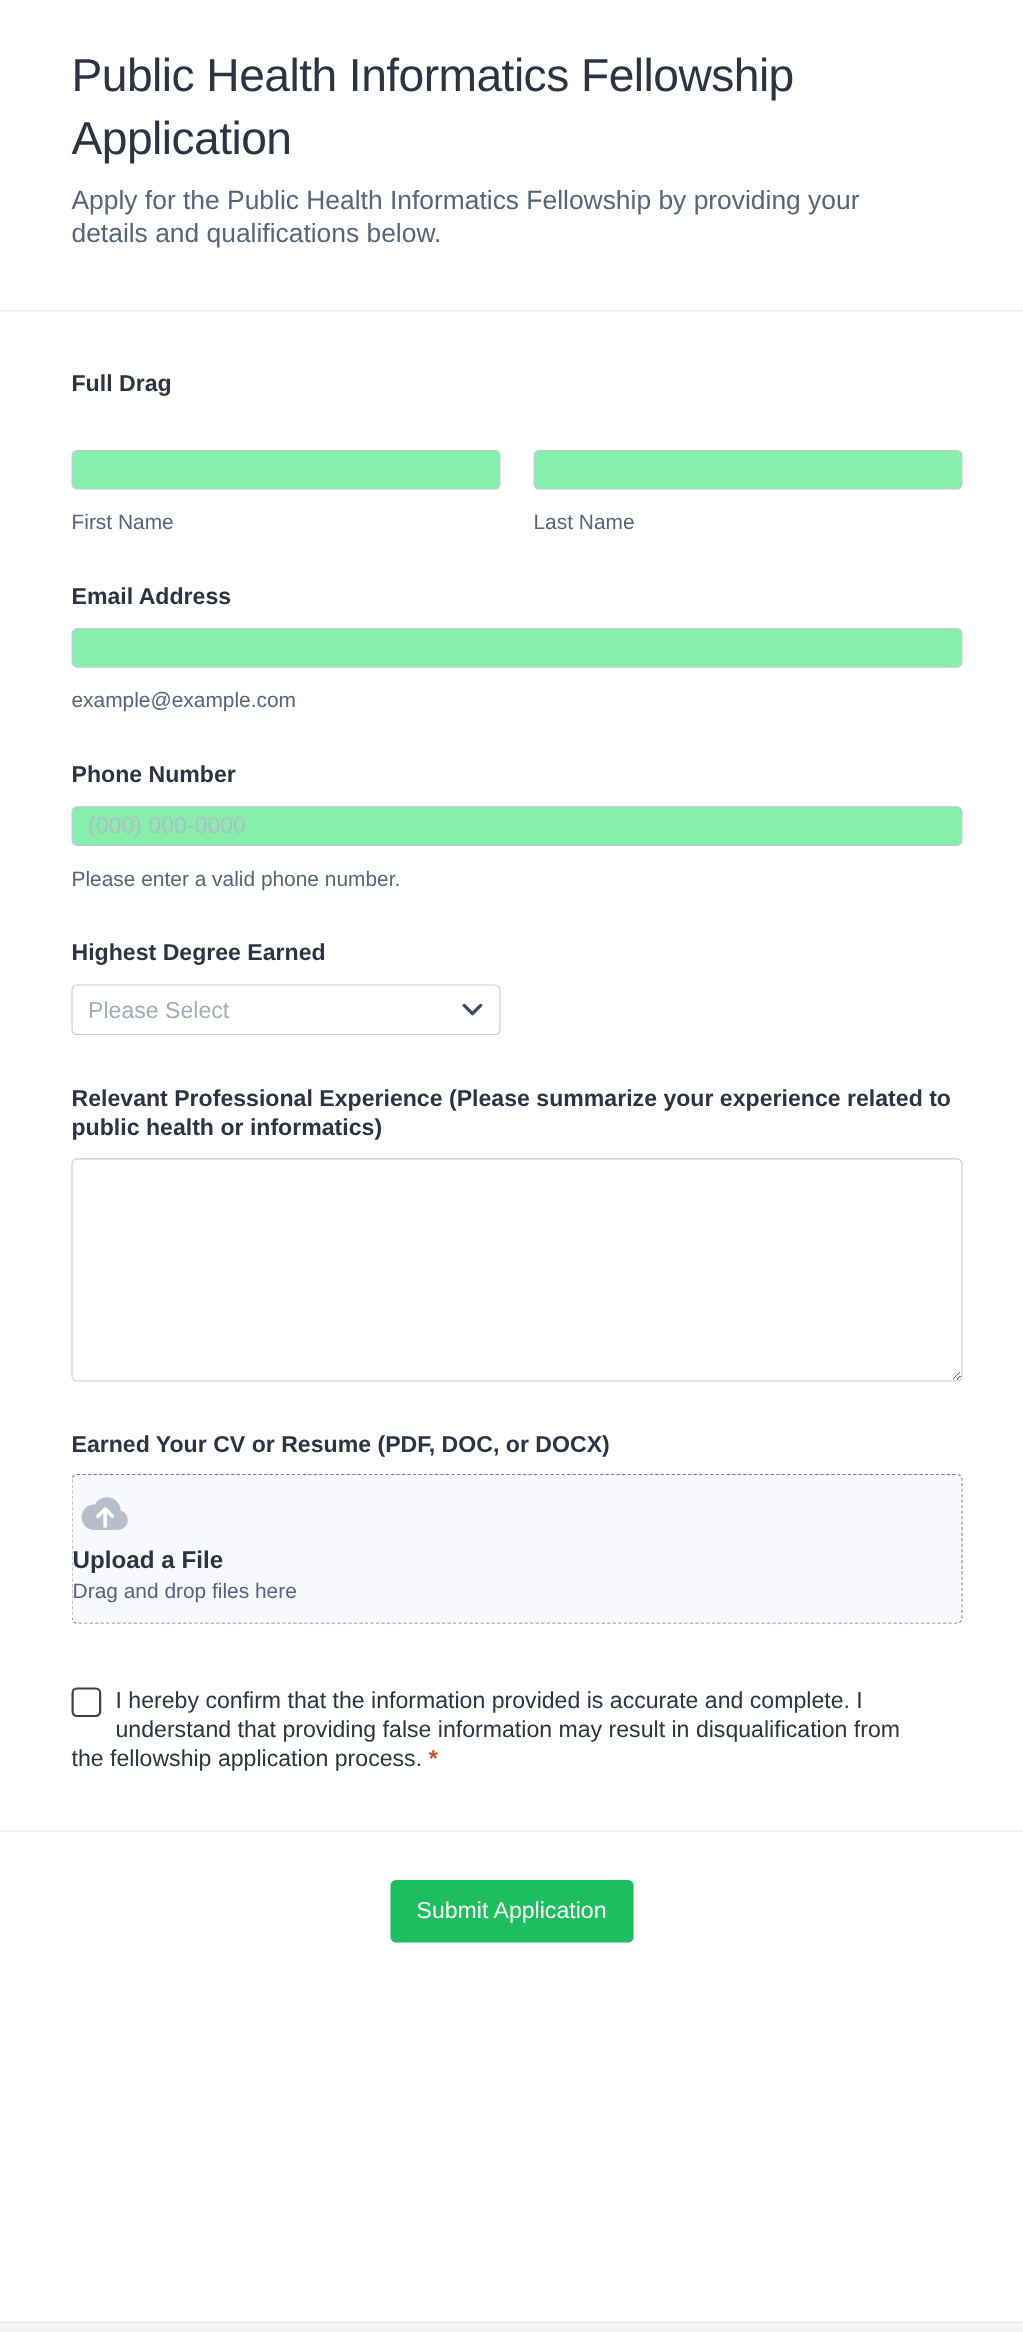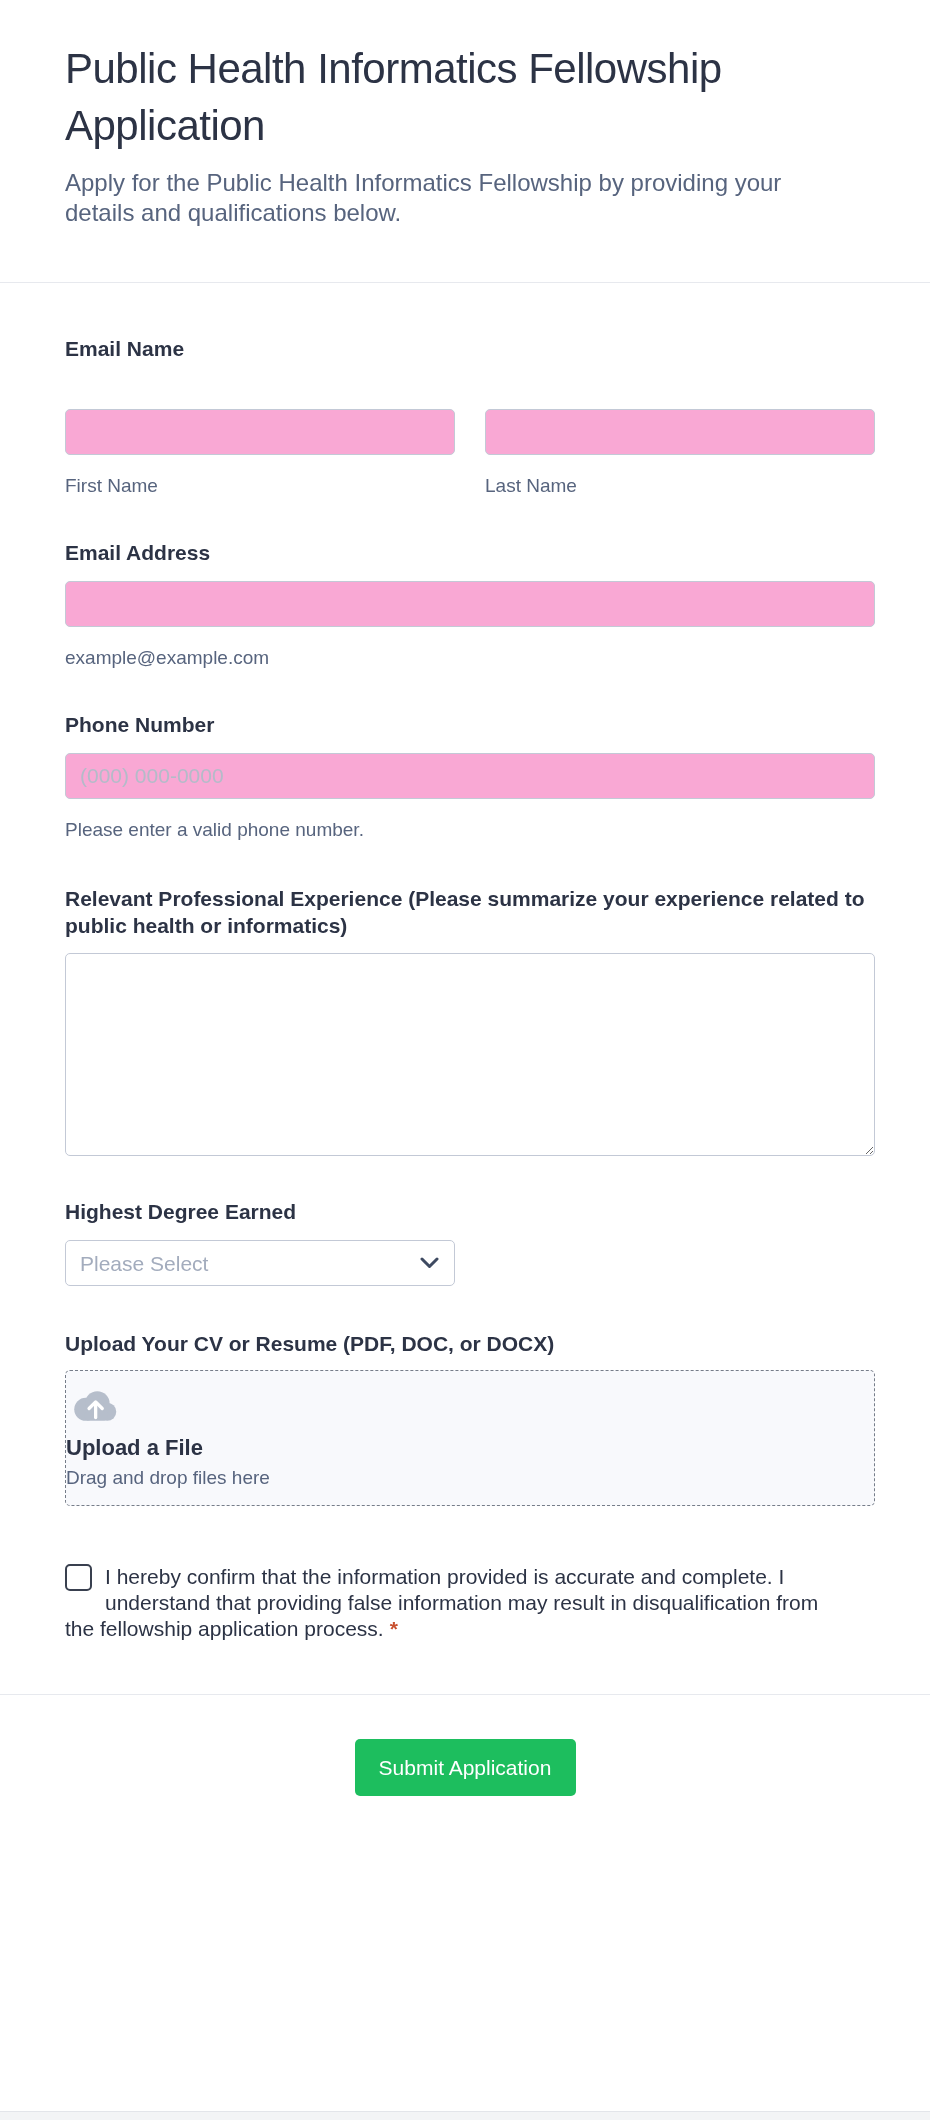--- a/index.html
+++ b/index.html
@@ -59,25 +59,25 @@
   }
   .field-label.tall{ line-height:27px; margin-bottom:13px; }
   .row{
     display:flex;
     gap:30px;
   }
   .col{ flex:1;margin-top:32px; }
   input.text-input{
     display:block;
     width:100%;
-    height:46px;
+    height:36px;
     box-sizing:border-box;
     border:1px solid #c3c9d6;
     border-radius:5px;
-    background:#f9a8d4;
+    background:#86efac;
     padding:0 14px;
     font-family:inherit;
     font-size:21px;
     color:#2c3345;
   }
   input.text-input::placeholder{ color:#b4bbc9; opacity:1; }
   .half{ width:390px; }
   .sublabel{
     margin-top:20px;
     font-size:19px;
@@ -207,21 +207,21 @@
   <div class="form-header">
     <h1 class="form-title">Public Health Informatics Fellowship Application</h1>
     <p class="form-subtitle">Apply for the Public Health Informatics Fellowship by providing your details and qualifications below.</p>
   </div>
 
   <div class="divider top"></div>
 
   <div class="form-body">
 
     <div class="field">
-      <span class="field-label">Email Name</span>
+      <span class="field-label">Full Drag</span>
       <div class="row">
         <div class="col">
           <input type="text" class="text-input" value="" style="">
           <div class="sublabel">First Name</div>
         </div>
         <div class="col">
           <input type="text" class="text-input" value="" style="">
           <div class="sublabel">Last Name</div>
         </div>
       </div>
@@ -233,39 +233,39 @@
       <div class="sublabel">example@example.com</div>
     </div>
 
     <div class="field">
       <span class="field-label">Phone Number</span>
       <input type="text" class="text-input half" placeholder="(000) 000-0000" style="">
       <div class="sublabel">Please enter a valid phone number.</div>
     </div>
 
     <div class="field">
-      <span class="field-label tall">Relevant Professional Experience (Please summarize your experience related to public health or informatics)</span>
-      <textarea class="big-text" style=""></textarea>
-    </div>
-
-    <div class="field">
       <span class="field-label">Highest Degree Earned</span>
       <div class="select-wrap">
         <select class="degree">
           <option>Please Select</option>
         </select>
         <svg class="chevron" width="19" height="12" viewBox="0 0 19 12">
           <polyline points="2,2 9.5,9.5 17,2" fill="none" stroke="#3e4a61" stroke-width="3" stroke-linecap="round" stroke-linejoin="round"></polyline>
         </svg>
       </div>
     </div>
 
+    <div class="field">
+      <span class="field-label tall">Relevant Professional Experience (Please summarize your experience related to public health or informatics)</span>
+      <textarea class="big-text" style=""></textarea>
+    </div>
+
 
     <div class="field" style="margin-bottom:0;">
-      <span class="field-label tall">Upload Your CV or Resume (PDF, DOC, or DOCX)</span>
+      <span class="field-label tall">Earned Your CV or Resume (PDF, DOC, or DOCX)</span>
       <div class="upload-box">
         <svg width="56" height="40" viewBox="0 0 68 48">
           <g fill="#b6becb">
             <circle cx="24" cy="28" r="14"></circle>
             <circle cx="38" cy="21" r="15"></circle>
             <circle cx="50" cy="31" r="11"></circle>
             <rect x="22" y="30" width="29" height="12" rx="6"></rect>
           </g>
           <g stroke="#ffffff" stroke-width="4" fill="none" stroke-linecap="round" stroke-linejoin="round">
             <line x1="36" y1="38" x2="36" y2="20"></line>

